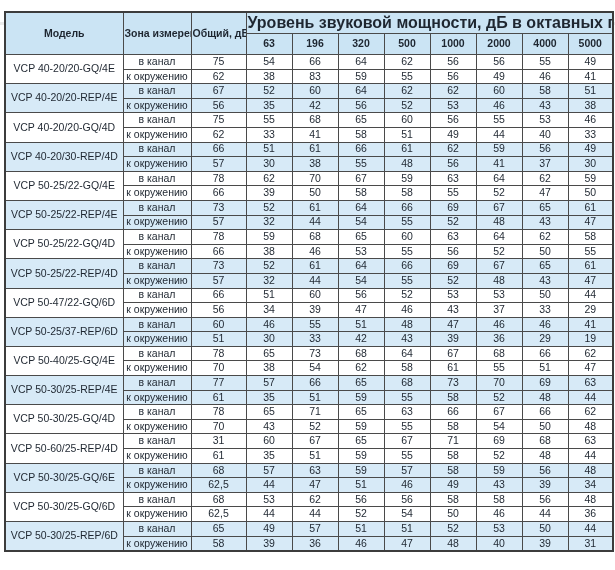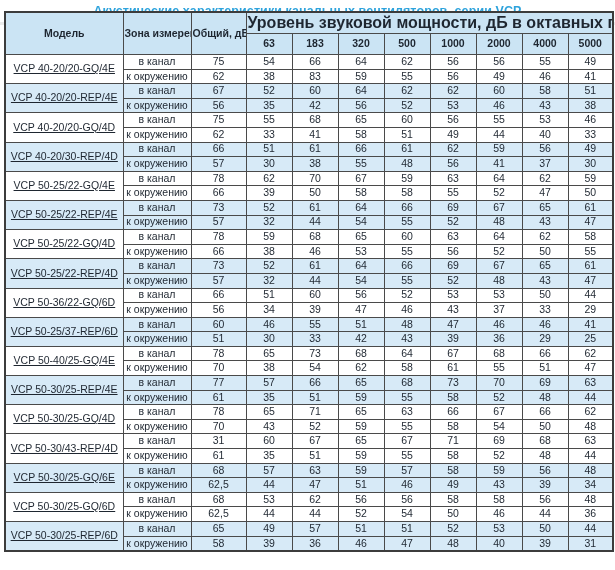--- a/index.html
+++ b/index.html
@@ -33,29 +33,28 @@
     font-weight:bold;font-size:11px;
     white-space:pre-line;
   }
   thead tr.h1 th{height:20px;}
   thead tr.h2 th{height:20px;}
   thead th.spl{font-size:16px;}
   thead{border-bottom:1.5px solid #3c3c3c;}
   tbody td{height:13.6px;background:#ffffff;}
   tbody tr.shaded td{background:#d7eaf7;}
   tbody tr.group-start td{border-top:1.5px solid #3c3c3c;}
-  td.model-cell{font-size:10.5px;text-decoration:underline;}
+  td.model-cell{font-size:10.5px;}
   td.zone-cell{font-size:10.2px;}
   td.num{font-size:10.5px;}
 </style>
 </head>
 <body>
 
 <div class="page">
-  <div class="title">Акустические характеристики канальных вентиляторов  серии VCP</div>
   <div class="scanline"></div>
 
   <table class="spec">
     <colgroup>
       <col style="width:118px">
         <col style="width:68px">
         <col style="width:55px">
       <col style="width:46px">
         <col style="width:46px">
         <col style="width:46px">
@@ -69,21 +68,21 @@
       <tr class="h1">
         <th rowspan="2">Модель</th>
         <th rowspan="2">Зона
 измерения</th>
         <th rowspan="2">Общий,
 дБА</th>
         <th colspan="8" class="spl">Уровень звуковой мощности, дБ в октавных полосах частот, Гц</th>
       </tr>
       <tr class="h2">
         <th>63</th>
-        <th>183</th>
+        <th>196</th>
         <th>320</th>
         <th>500</th>
         <th>1000</th>
         <th>2000</th>
         <th>4000</th>
         <th>5000</th>
       </tr>
     </thead>
     <tbody>
         <tr class="group-start">
@@ -280,21 +279,21 @@
           <td class="num">32</td>
           <td class="num">44</td>
           <td class="num">54</td>
           <td class="num">55</td>
           <td class="num">52</td>
           <td class="num">48</td>
           <td class="num">43</td>
           <td class="num">47</td>
         </tr>
         <tr class="group-start">
-          <td class="model-cell" rowspan="2">VCP 50-36/22-GQ/6D</td>
+          <td class="model-cell" rowspan="2">VCP 50-47/22-GQ/6D</td>
           <td class="zone-cell">в канал</td>
           <td class="num">66</td>
           <td class="num">51</td>
           <td class="num">60</td>
           <td class="num">56</td>
           <td class="num">52</td>
           <td class="num">53</td>
           <td class="num">53</td>
           <td class="num">50</td>
           <td class="num">44</td>
@@ -327,21 +326,21 @@
         <tr class="shaded ">
           <td class="zone-cell">к окружению</td>
           <td class="num">51</td>
           <td class="num">30</td>
           <td class="num">33</td>
           <td class="num">42</td>
           <td class="num">43</td>
           <td class="num">39</td>
           <td class="num">36</td>
           <td class="num">29</td>
-          <td class="num">25</td>
+          <td class="num">19</td>
         </tr>
         <tr class="group-start">
           <td class="model-cell" rowspan="2">VCP 50-40/25-GQ/4E</td>
           <td class="zone-cell">в канал</td>
           <td class="num">78</td>
           <td class="num">65</td>
           <td class="num">73</td>
           <td class="num">68</td>
           <td class="num">64</td>
           <td class="num">67</td>
@@ -405,21 +404,21 @@
           <td class="num">43</td>
           <td class="num">52</td>
           <td class="num">59</td>
           <td class="num">55</td>
           <td class="num">58</td>
           <td class="num">54</td>
           <td class="num">50</td>
           <td class="num">48</td>
         </tr>
         <tr class="group-start">
-          <td class="model-cell" rowspan="2">VCP 50-30/43-REP/4D</td>
+          <td class="model-cell" rowspan="2">VCP 50-60/25-REP/4D</td>
           <td class="zone-cell">в канал</td>
           <td class="num">31</td>
           <td class="num">60</td>
           <td class="num">67</td>
           <td class="num">65</td>
           <td class="num">67</td>
           <td class="num">71</td>
           <td class="num">69</td>
           <td class="num">68</td>
           <td class="num">63</td>

